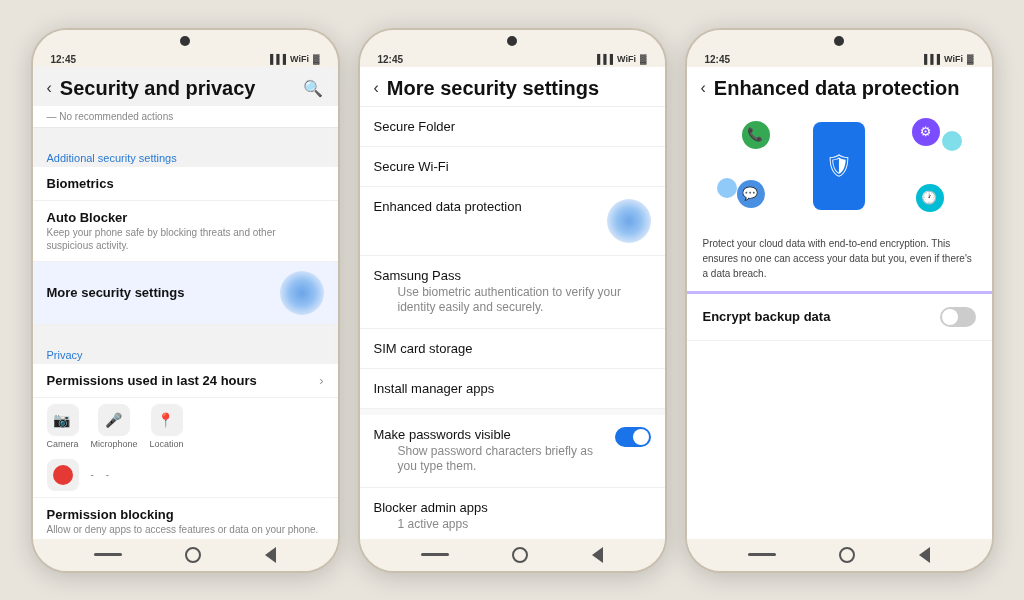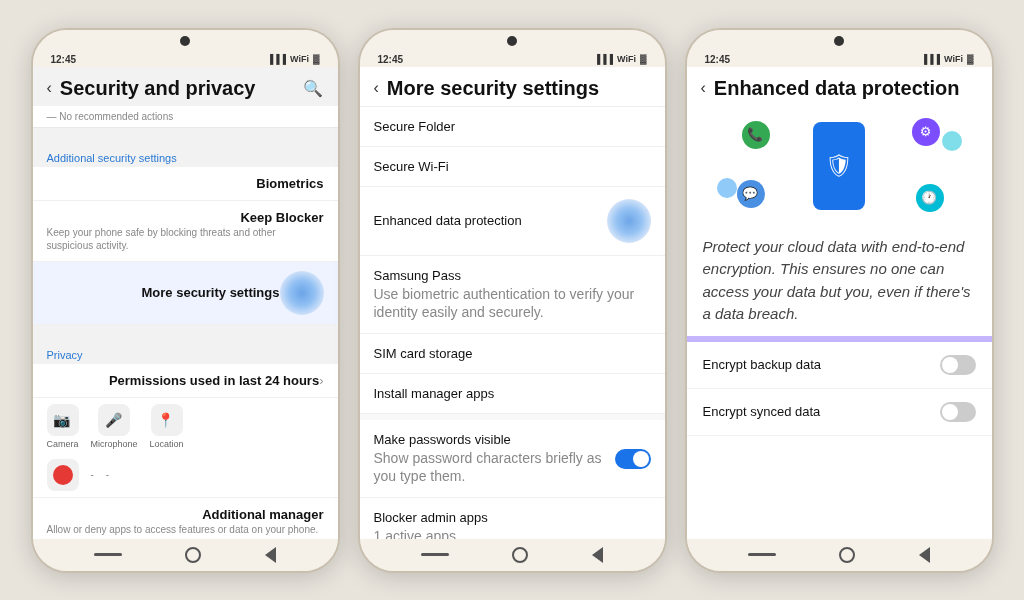--- a/index.html
+++ b/index.html
@@ -129,21 +129,20 @@
       align-items: center;
       justify-content: space-between;
     }
 
     .menu-item-content { flex: 1; }
 
     .menu-item-title {
       font-size: 13px;
       font-weight: 600;
       color: #111;
-      text-align: right;
     }
 
     .menu-item-desc {
       font-size: 10px;
       color: #888;
       margin-top: 1px;
       line-height: 1.3;
     }
 
     .highlight-item {
@@ -252,35 +251,35 @@
       background: #fff;
       gap: 8px;
       border-bottom: 1px solid #eee;
     }
 
     .menu-item2 {
       background: #fff;
       padding: 12px 14px;
       border-bottom: 1px solid #f0f0f0;
       display: flex;
-      align-items: center;
       justify-content: space-between;
     }
 
     .menu-item2-title {
       font-size: 13px;
       font-weight: 500;
       color: #111;
     }
 
     .menu-item2-desc {
-      font-size: 14px;
+      font-size: 12px;
       color: #888;
       margin-top: 2px;
       line-height: 1.3;
+      margin-left: 24px;
     }
 
     .toggle-on {
       width: 36px;
       height: 20px;
       background: #1a73e8;
       border-radius: 10px;
       position: relative;
       flex-shrink: 0;
     }
@@ -375,38 +374,37 @@
     .bubble-green { background: #34a853; color: #fff; top: 15px; left: 55px; }
     .bubble-blue-chat { background: #4a90e2; color: #fff; bottom: 18px; left: 50px; }
     .bubble-purple { background: #7c4dff; color: #fff; top: 12px; right: 52px; }
     .bubble-teal { background: #00bcd4; color: #fff; bottom: 14px; right: 48px; }
     .bubble-sm { width: 20px; height: 20px; font-size: 10px; }
     .bubble-light-blue { background: #90caf9; bottom: 28px; left: 30px; }
     .bubble-light-teal { background: #80deea; top: 25px; right: 30px; }
 
     .protect-desc {
       padding: 10px 16px;
-      font-size: 15px;
+      font-size: 10px;
       color: #444;
       line-height: 1.5;
-      border-bottom: 6px solid #c4b5fd;
-      font-style: italic;
+      border-bottom: 3px solid #c4b5fd;
     }
 
     .encrypt-item {
       padding: 13px 16px;
       display: flex;
       align-items: center;
       justify-content: space-between;
       border-bottom: 1px solid #f0f0f0;
     }
 
     .encrypt-label {
       font-size: 13px;
-      font-weight: 400;
+      font-weight: 700;
       color: #111;
     }
   </style>
 </head>
 <body>
 
 <div class="phone-wrapper">
   <div class="phone">
     <div class="phone-notch-bar">
       <div class="phone-notch"></div>
@@ -429,21 +427,21 @@
         <span>— No recommended actions</span>
       </div>
       <div class="section-label">Additional security settings</div>
       <div class="menu-item">
         <div class="menu-item-content">
           <div class="menu-item-title">Biometrics</div>
         </div>
       </div>
       <div class="menu-item">
         <div class="menu-item-content">
-          <div class="menu-item-title">Keep Blocker</div>
+          <div class="menu-item-title">Auto Blocker</div>
           <div class="menu-item-desc">Keep your phone safe by blocking threats and other suspicious activity.</div>
         </div>
       </div>
       <div class="menu-item highlight-item">
         <div class="menu-item-content">
           <div class="menu-item-title">More security settings</div>
         </div>
         <div class="blue-ripple"></div>
       </div>
       <div class="section-label">Privacy</div>
@@ -469,21 +467,21 @@
       </div>
       <div style="background:#fff;padding:4px 14px 6px;display:flex;gap:12px;border-bottom:1px solid #f0f0f0;">
         <div class="perm-dot">
             <div class="red-dot"></div>
           </div>
         <span style="font-size:10px;color:#888;align-self:center;">-</span>
         <span style="font-size:10px;color:#888;align-self:center;">-</span>
       </div>
       <div class="menu-item">
         <div class="menu-item-content">
-          <div class="menu-item-title">Additional manager</div>
+          <div class="menu-item-title">Permission blocking</div>
           <div class="menu-item-desc">Allow or deny apps to access features or data on your phone.</div>
         </div>
       </div>
       <div class="menu-item">
         <div class="menu-item-content">
           <div class="menu-item-title">Additional privacy controls</div>
 
         </div>
       </div>
     </div>
@@ -598,24 +596,20 @@
         <div class="illus-bubble bubble-sm bubble-light-blue"></div>
         <div class="illus-bubble bubble-sm bubble-light-teal"></div>
       </div>
       <div class="protect-desc">
         <span>Protect your cloud data with end-to-end encryption. This ensures no one can access your data but you, even if there's a data breach.</span>
       </div>
       <div class="encrypt-item">
         <span class="encrypt-label">Encrypt backup data</span>
         <div class="toggle-off"></div>
       </div>
-      <div class="encrypt-item">
-        <span class="encrypt-label">Encrypt synced data</span>
-        <div class="toggle-off"></div>
-      </div>
     </div>
     <div class="nav-bottom">
       <div class="nav-pill"></div>
       <div class="nav-circle"></div>
       <div class="nav-triangle"></div>
     </div>
   </div>
 </div>
 
 </body></html>

